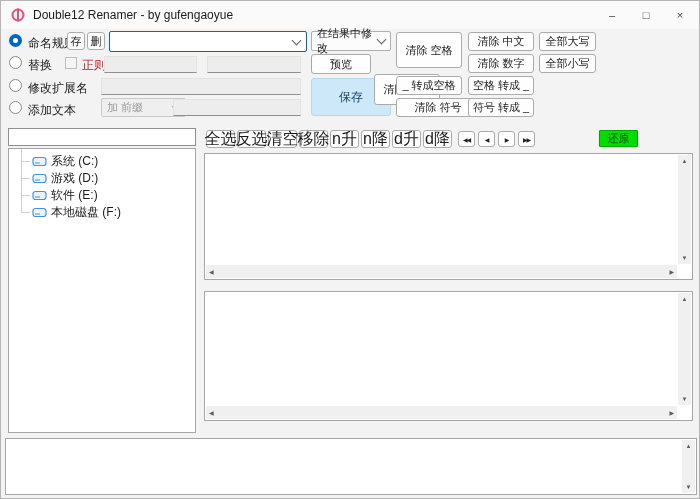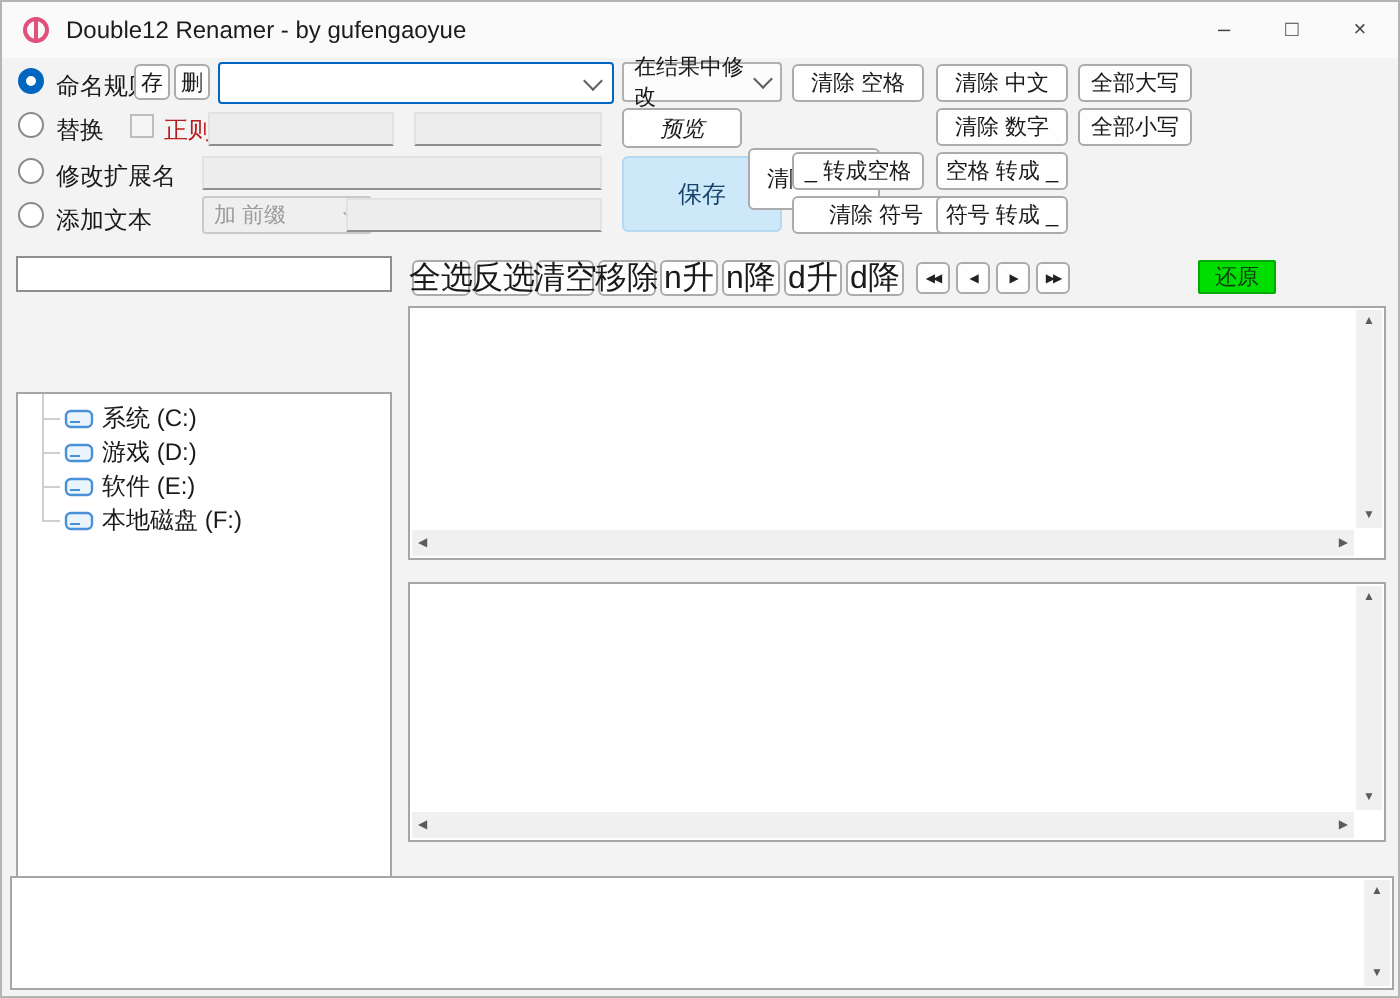--- a/index.html
+++ b/index.html
@@ -43,21 +43,21 @@
   .input-plain{background:#fff;border:1px solid #8f8f8f;font:inherit;font-size:12px;padding:0 4px;outline:none;}
 
   
   .save-btn{background:#cde8f9;border:1px solid #b4d9f0;border-radius:3px;font-size:12px;
             color:#17436b;display:flex;align-items:center;justify-content:center;}
   .restore-btn{background:#00dd00;border:1px solid #00a800;color:#103c10;font-size:11px;
                display:flex;align-items:center;justify-content:center;border-radius:1px;}
 
   
   .panel{background:#fff;border:1px solid #a6a6a6;}
-  .tree{padding-top:4px;overflow:hidden;margin-top:48px;}
+  .tree{padding-top:4px;overflow:hidden;}
   .tree-item{display:flex;align-items:center;height:17px;font-size:12px;padding-left:12px;}
   .conn{width:10px;height:17px;position:relative;flex:none;}
   .conn::before{content:'';position:absolute;left:0;top:-9px;height:17px;border-left:1px solid #cfcfcf;}
   .conn::after{content:'';position:absolute;left:0;top:8px;width:9px;border-top:1px solid #cfcfcf;}
   .drive-ico{margin:0 4px 0 1px;flex:none;display:flex;align-items:center;}
 
   
   .vscroll{position:absolute;right:1px;top:1px;width:13px;background:#f0f0f0;display:flex;
            flex-direction:column;justify-content:space-between;align-items:center;}
   .hscroll{position:absolute;left:1px;bottom:1px;height:13px;background:#f0f0f0;display:flex;
@@ -117,24 +117,24 @@
   <div class="abs select dis" style="left:100px;top:97px;width:85px;height:19px;text-align:right;">
     <span>加 前缀</span>
     <span class="chev"></span>
   </div>
   <div class="abs field-dis" style="left:172px;top:98px;width:128px;height:17px;"></div>
 
   <div class="abs select" style="left:310px;top:30px;width:80px;height:20px;">
     <span>在结果中修改</span>
     <span class="chev"></span>
   </div>
-  <div class="abs btn" style="left:310px;top:53px;width:60px;height:20px;font-style:italic;">预览</div>
+  <div class="abs btn" style="left:310px;top:53px;width:60px;height:20px;">预览</div>
   <div class="abs save-btn" style="left:310px;top:77px;width:80px;height:38px;">保存</div>
 
-  <div class="abs btn" style="left:395px;top:31px;width:66px;height:19px;">清除 空格</div>
+  <div class="abs btn" style="left:395px;top:31px;width:66px;height:36px;">清除 空格</div>
   <div class="abs btn" style="left:373px;top:53px;width:66px;height:31px;margin-top:20px;">清除 英文</div>
   <div class="abs btn" style="left:395px;top:75px;width:66px;height:19px;">_ 转成空格</div>
   <div class="abs btn" style="left:395px;top:97px;width:84px;height:19px;">清除 符号</div>
 
   <div class="abs btn" style="left:467px;top:31px;width:66px;height:19px;">清除 中文</div>
   <div class="abs btn" style="left:467px;top:53px;width:66px;height:19px;">清除 数字</div>
   <div class="abs btn" style="left:467px;top:75px;width:66px;height:19px;">空格 转成 _</div>
   <div class="abs btn" style="left:467px;top:97px;width:66px;height:19px;">符号 转成 _</div>
 
   <div class="abs btn" style="left:538px;top:31px;width:57px;height:19px;">全部大写</div>

